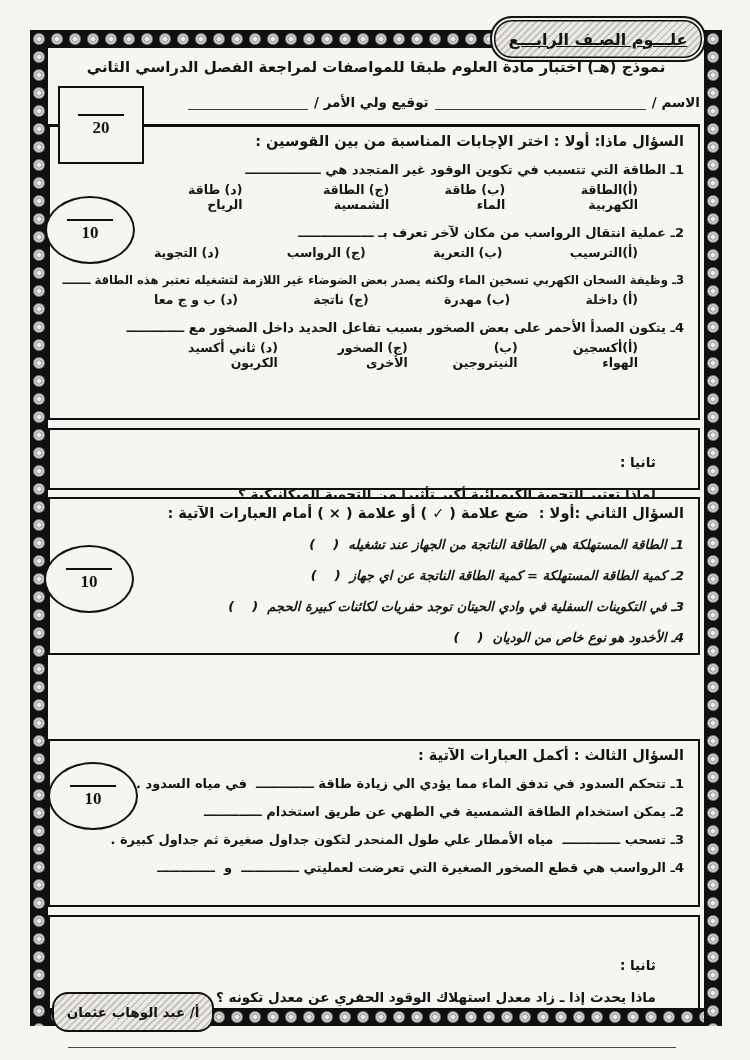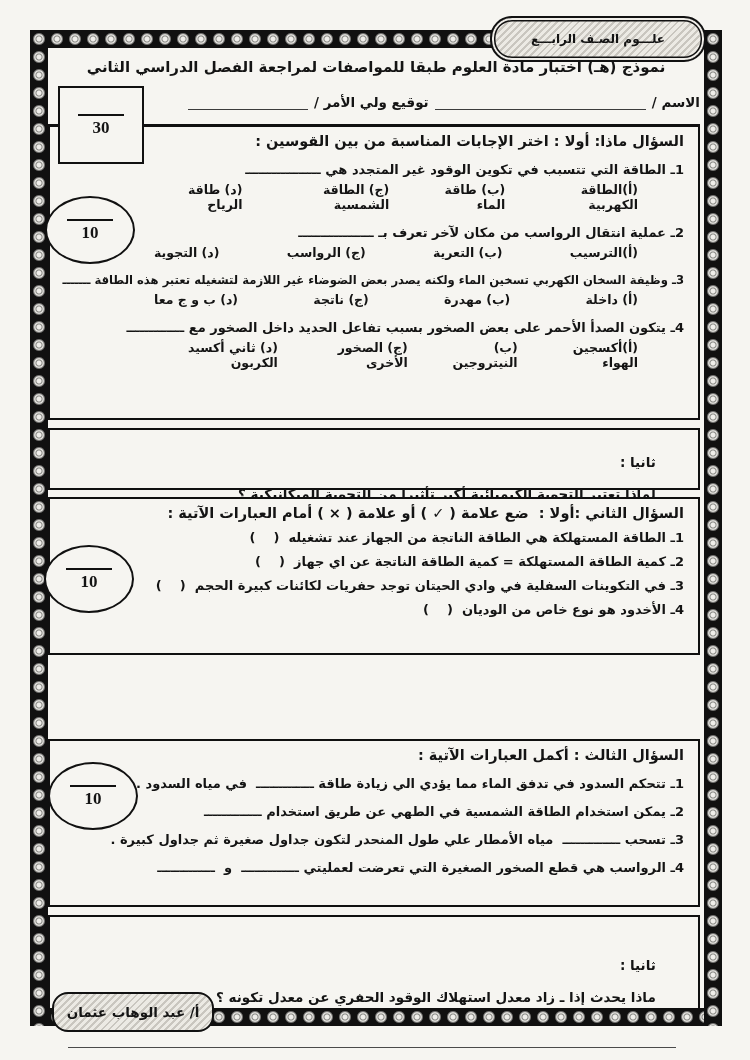--- a/index.html
+++ b/index.html
@@ -20,21 +20,21 @@
   .band-left{left:30px;top:30px;width:18px;height:996px;}
   .band-right{left:704px;top:30px;width:18px;height:996px;}
 
   
   .grade-badge{
     position:absolute;right:44px;top:16px;width:212px;height:42px;z-index:3;
     border:2px solid #111;border-radius:22px;
     background:repeating-linear-gradient(135deg,#eceae4 0 3px,#c9c6bf 3px 5px);
     box-shadow:inset 0 0 0 2px #efede8, inset 0 0 0 3.5px #111;
     display:flex;align-items:center;justify-content:center;
-    font-size:12px;letter-spacing:0;
+    font-size:16px;letter-spacing:0;text-decoration:underline;
   }
   
   .teacher-badge{
     position:absolute;left:52px;top:992px;width:158px;height:36px;z-index:3;
     border:2px solid #111;border-radius:16px;
     background:repeating-linear-gradient(135deg,#eceae4 0 3px,#c9c6bf 3px 5px);
     display:flex;align-items:center;justify-content:center;
     font-size:13.5px;
   }
 
@@ -81,21 +81,21 @@
   .strip-3{top:915px;height:95px;padding-top:24px;}
 
   .sec-heading{font-size:14.5px;white-space:pre-wrap;}
   .q-text{font-size:13px;margin-top:13px;white-space:pre-wrap;}
   .q-long{font-size:11.6px;}
   .opts{
     display:flex;justify-content:space-between;
     padding:2px 46px 0 66px;font-size:12.5px;margin-top:3px;
   }
   .opts span{white-space:pre-wrap;margin-left:28px;}
-  .stmt{font-size:13px;margin-top:9px;white-space:pre-wrap;}
+  .stmt{font-size:13px;margin-top:16px;white-space:pre-wrap;font-style:italic;}
   .fill{font-size:13px;margin-top:13px;white-space:pre-wrap;}
   .part2-line{font-size:13.5px;white-space:pre-wrap;}
   .ansline{border-bottom:1.5px solid #4a4a4a;height:2px;margin:16px 8px 0 8px;}
   .strip-2 .ansline{margin-top:20px;}
   .strip-3 .ansline{margin-top:24px;}
 </style>
 </head>
 <body>
 
 <div class="page">
@@ -113,21 +113,21 @@
 
   <div class="name-row">
     <span>الاسم /</span>
     <span class="blankline grow"></span>
     <span>توقيع ولي الأمر /</span>
     <span class="blankline fixed"></span>
   </div>
 
   <div class="score-square">
     <div class="score-line"></div>
-    <div class="score-num">30</div>
+    <div class="score-num">20</div>
   </div>
 
   <div class="qbox box-1">
     <div class="sec-heading">السؤال ماذا: أولا : اختر الإجابات المناسبة من بين القوسين :</div>
 
     <div class="q-text">1ـ الطاقة التي تتسبب في تكوين الوقود غير المتجدد هي ـــــــــــــــــ</div>
     <div class="opts">
       <span>(أ)الطاقة الكهربية</span>
       <span>(ب) طاقة الماء</span>
       <span>(ج) الطاقة الشمسية</span>

